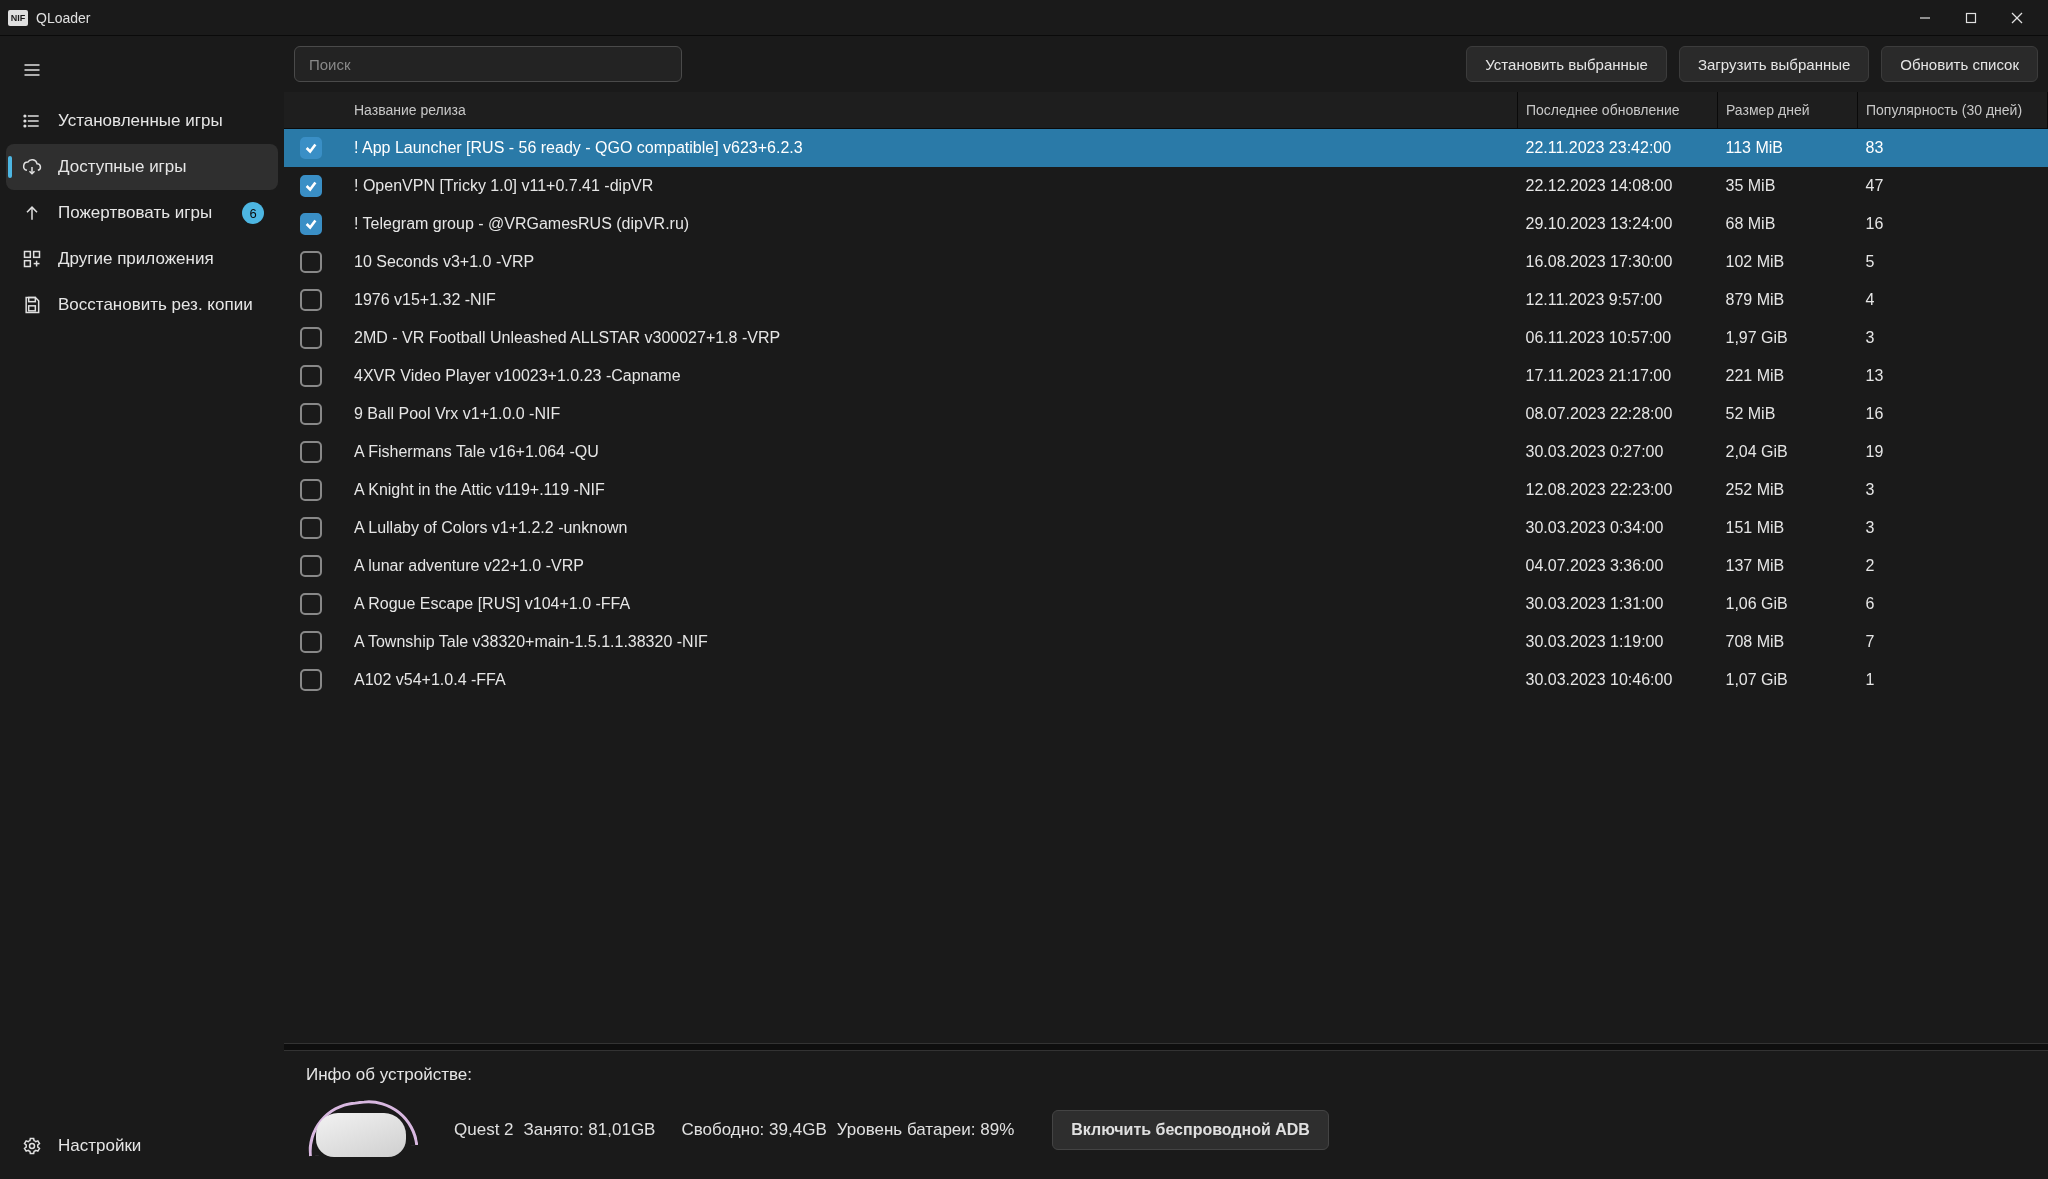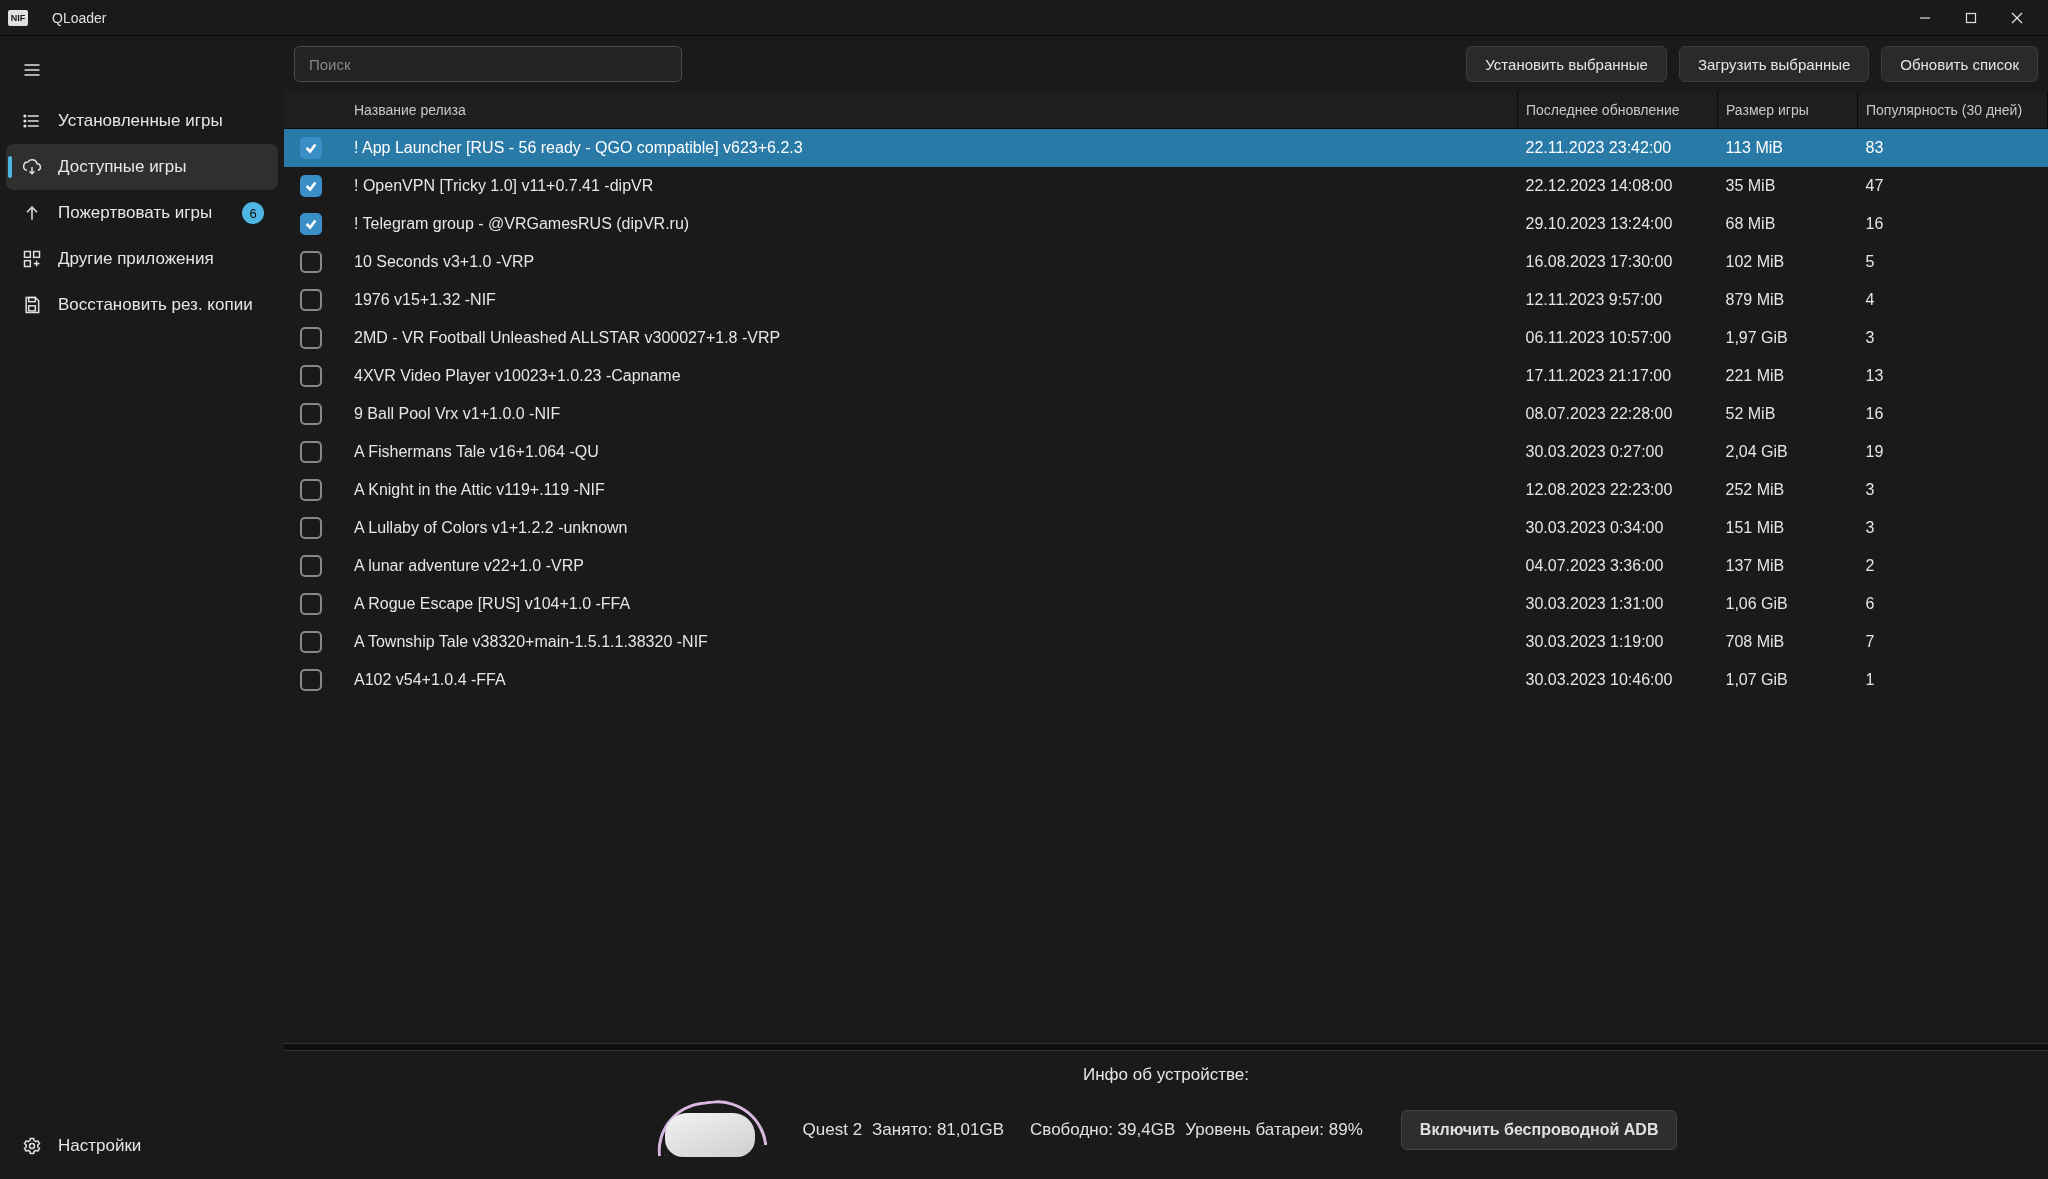--- a/index.html
+++ b/index.html
@@ -14,21 +14,21 @@
   border-bottom: 1px solid #0a0a0a;
 }
 .titlebar .app-icon {
   width: 20px; height: 16px;
   background: #e0e0e0;
   color: #1a1a1a;
   font-size: 9px;
   font-weight: bold;
   display: flex; align-items: center; justify-content: center;
   border-radius: 2px;
-  margin-right: 24px;
+  margin-right: 8px;
 }
 .titlebar .app-title { font-size: 14px; color: #e0e0e0; }
 .titlebar .win-controls { margin-left: auto; display: flex; gap: 0; }
 .titlebar .win-btn { width: 46px; height: 32px; display: flex; align-items: center; justify-content: center; color: #e0e0e0; cursor: pointer; }
 .titlebar .win-btn svg { width: 12px; height: 12px; }
 
 .app-body {
   display: flex;
   height: calc(100% - 36px);
 }
@@ -168,21 +168,20 @@
   background: #0e0e0e;
   border-top: 1px solid #333;
   border-bottom: 1px solid #333;
 }
 
 .device-panel {
   padding: 14px 22px 14px 22px;
   display: flex;
   flex-direction: column;
   gap: 10px;
-  align-items: center;
 }
 .device-panel .title { font-size: 17px; color: #e6e6e6; }
 .device-row { display: flex; align-items: center; gap: 28px; }
 .device-img {
   width: 120px; height: 70px;
   position: relative;
 }
 .headset {
   position: absolute; inset: 0;
 }
@@ -342,21 +341,21 @@
       <button class="btn">Обновить список</button>
     </div>
 
     <div class="table-wrap">
       <table class="table">
         <thead>
           <tr>
             <th></th>
             <th class="col-name">Название релиза</th>
             <th class="col-upd">Последнее обновление</th>
-            <th class="col-size">Размер игры</th>
+            <th class="col-size">Размер дней</th>
             <th class="col-pop">Популярность (30 дней)</th>
           </tr>
         </thead>
         <tbody id="rows-body">
             <tr class="row selected">
               <td>
                 <div class="chk checked">
                   <svg viewBox="0 0 16 16">
                     <polyline points="3 8 7 12 13 4"></polyline>
                   </svg>

